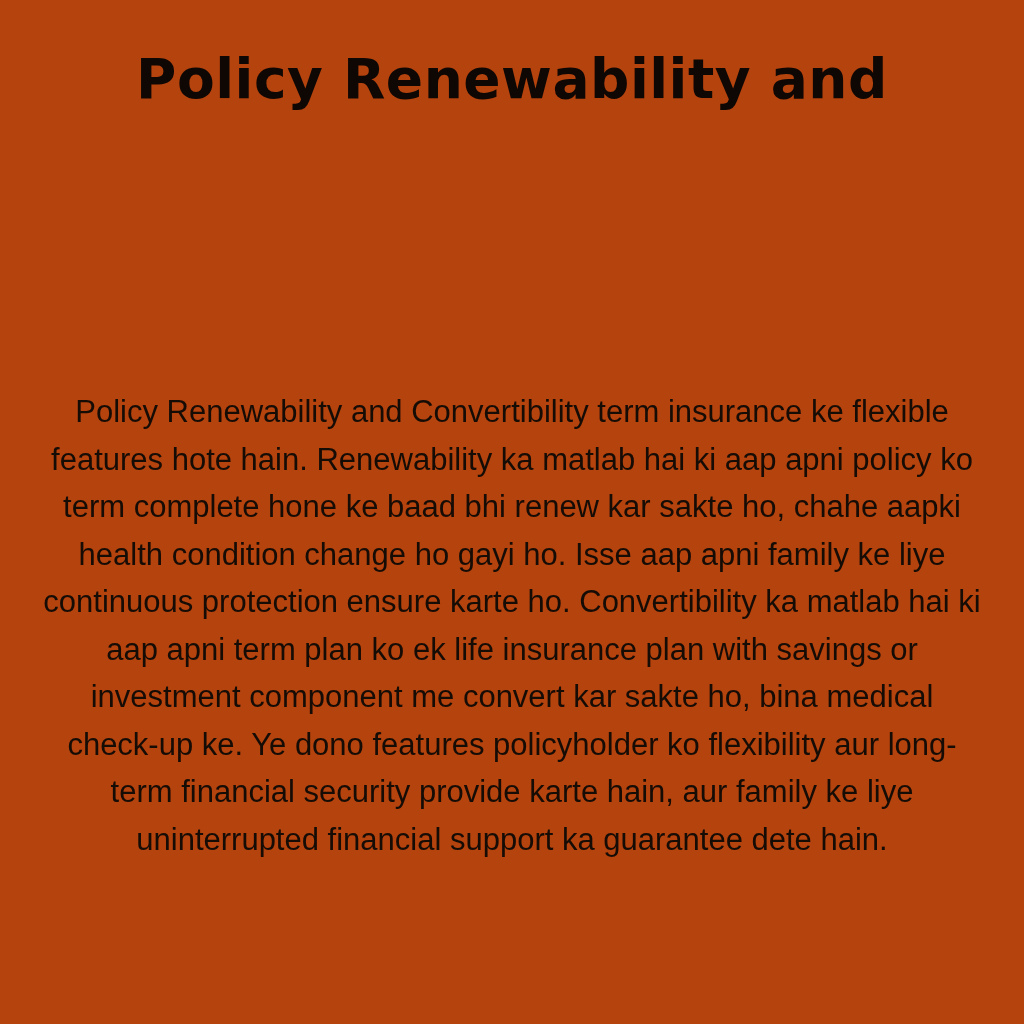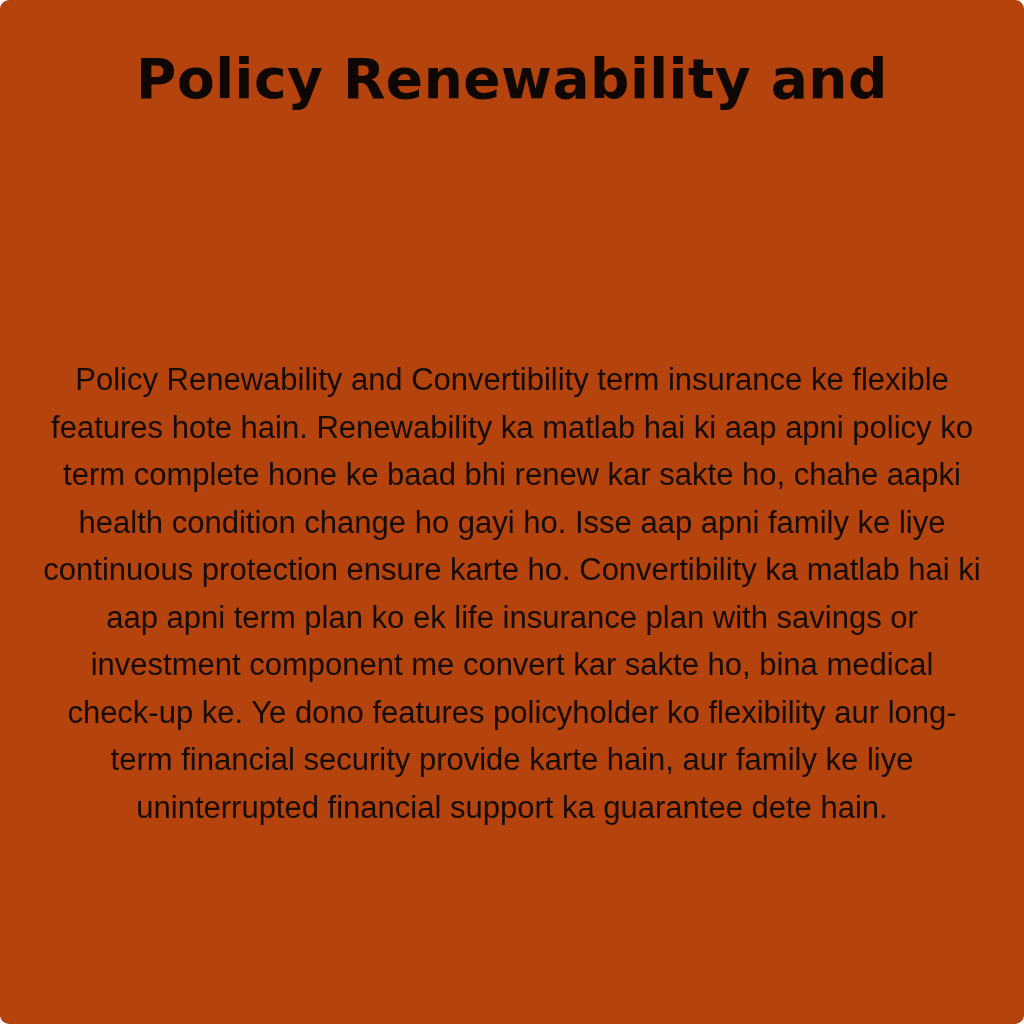--- a/index.html
+++ b/index.html
@@ -6,42 +6,41 @@
     margin: 0;
     padding: 0;
   }
   .slide {
     position: relative;
     width: 1024px;
     height: 1024px;
     background: #b5430e;
     overflow: hidden;
     font-family: "Liberation Sans", sans-serif;
-    border-radius: 9px;
   }
   .title {
     position: absolute;
     top: 38px;
     left: 0;
     width: 100%;
     text-align: center;
     font-family: "DejaVu Sans", "Liberation Sans", sans-serif;
     font-weight: 800;
     font-size: 55px;
     line-height: 83px;
     color: #0e0704;
     letter-spacing: 0.5px;
     margin: 0;
   }
   .title .title-line {
     display: block;
   }
   .body-text {
     position: absolute;
-    top: 356px;
+    top: 388px;
     left: 42px;
     width: 940px;
     text-align: center;
     font-family: "Liberation Sans", sans-serif;
     font-weight: 400;
     font-size: 31px;
     line-height: 47.5px;
     color: #160c06;
     margin: 0;
   }

